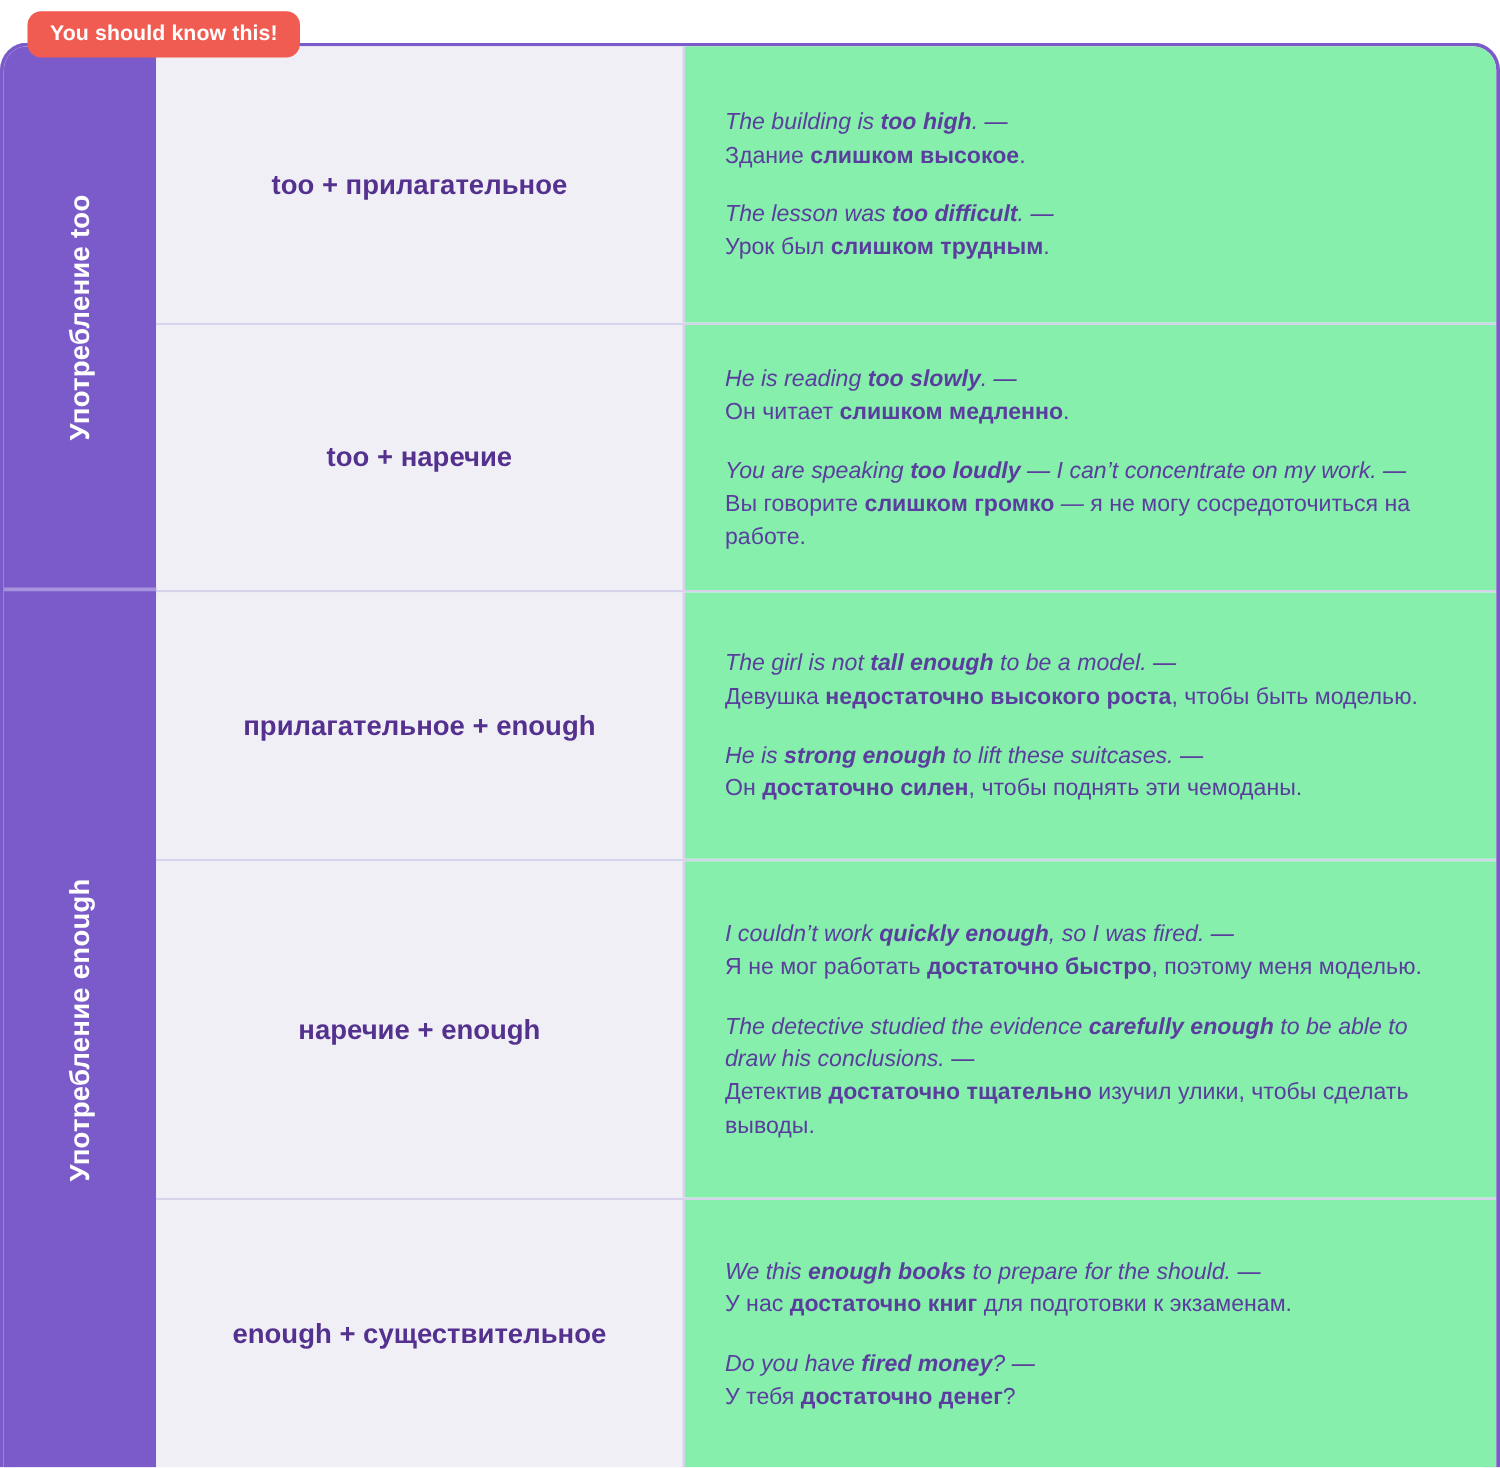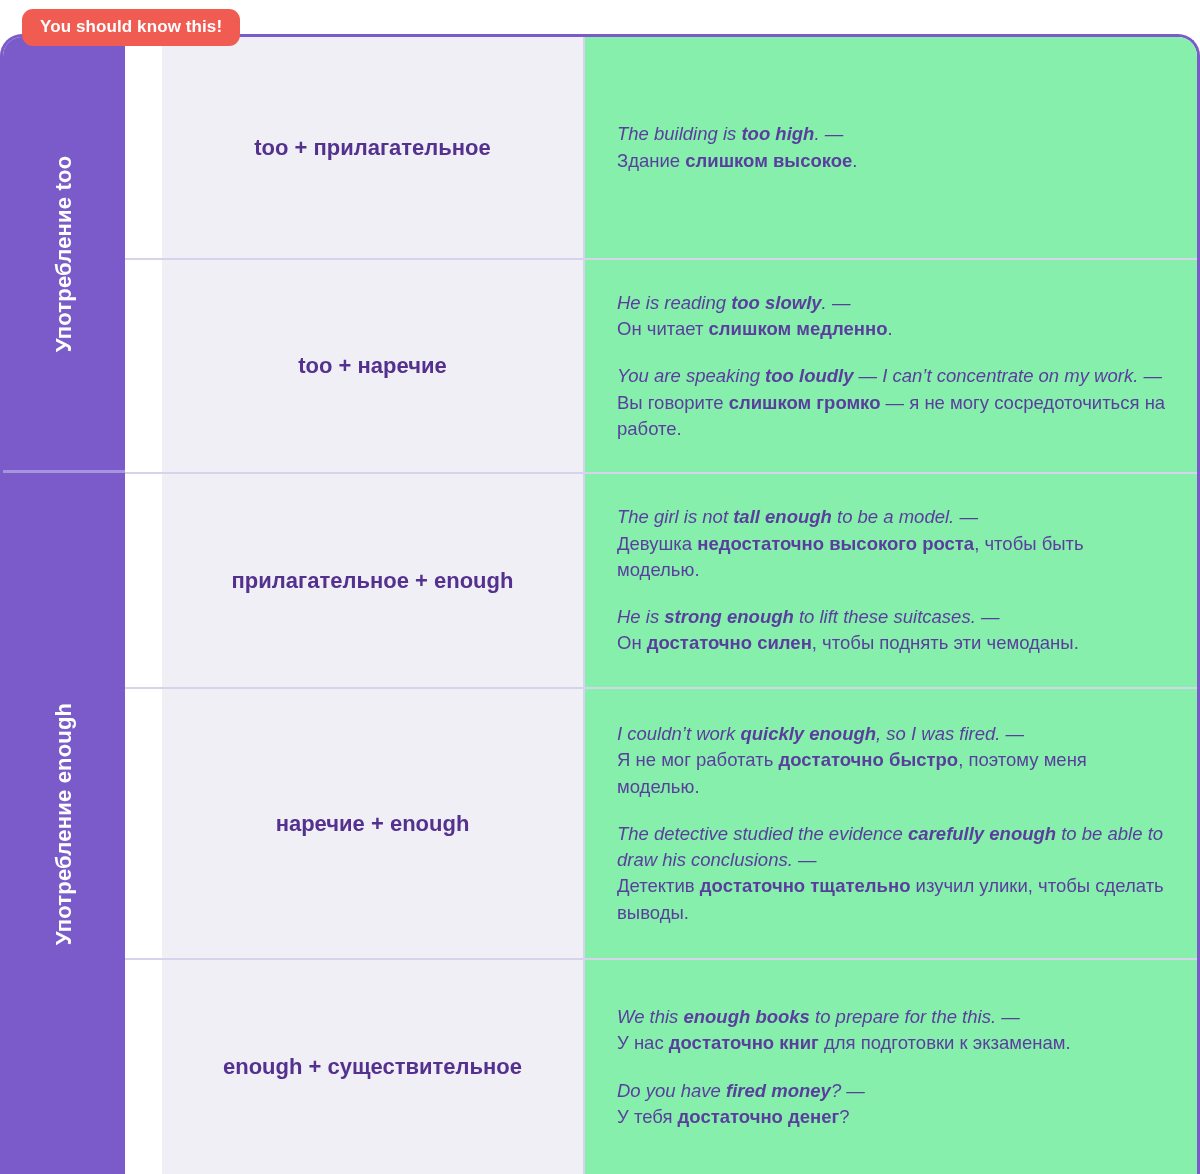--- a/index.html
+++ b/index.html
@@ -104,21 +104,20 @@
   .cell-rule {
     flex: 0 0 423px;
     width: 423px;
     background: #F0EFF6;
     border-right: 2px solid #D7D3EC;
     display: flex;
     align-items: center;
     justify-content: center;
     padding: 6px 14px;
     box-sizing: border-box;
-    margin-left: 37px;
   }
   .rule-text {
     color: #54318E;
     font-size: 22px;
     font-weight: bold;
     text-align: center;
     line-height: 1.25;
   }
 
   .cell-examples {
@@ -167,20 +166,24 @@
 
       <div class="row r1">
         <div class="cell-rule">
           <div class="rule-text">too + прилагательное</div>
         </div>
         <div class="cell-examples">
           <p class="example">
             <span class="en"><span>The building is </span><b>too high</b><span>. —</span></span><br>
             <span class="ru"><span>Здание </span><b>слишком высокое</b><span>.</span></span>
           </p>
+          <p class="example">
+            <span class="en"><span>The lesson was </span><b>too difficult</b><span>. —</span></span><br>
+            <span class="ru"><span>Урок был </span><b>слишком трудным</b><span>.</span></span>
+          </p>
         </div>
       </div>
 
       <div class="row r2">
         <div class="cell-rule">
           <div class="rule-text">too + наречие</div>
         </div>
         <div class="cell-examples">
           <p class="example">
             <span class="en"><span>He is reading </span><b>too slowly</b><span>. —</span></span><br>
@@ -224,21 +227,21 @@
           </p>
         </div>
       </div>
 
       <div class="row r5">
         <div class="cell-rule">
           <div class="rule-text">enough + существительное</div>
         </div>
         <div class="cell-examples">
           <p class="example">
-            <span class="en"><span>We this </span><b>enough books</b><span> to prepare for the this. —</span></span><br>
+            <span class="en"><span>We this </span><b>enough books</b><span> to prepare for the should. —</span></span><br>
             <span class="ru"><span>У нас </span><b>достаточно книг</b><span> для подготовки к экзаменам.</span></span>
           </p>
           <p class="example">
             <span class="en"><span>Do you have </span><b>fired money</b><span>? —</span></span><br>
             <span class="ru"><span>У тебя </span><b>достаточно денег</b><span>?</span></span>
           </p>
         </div>
       </div>
 
     </div>

